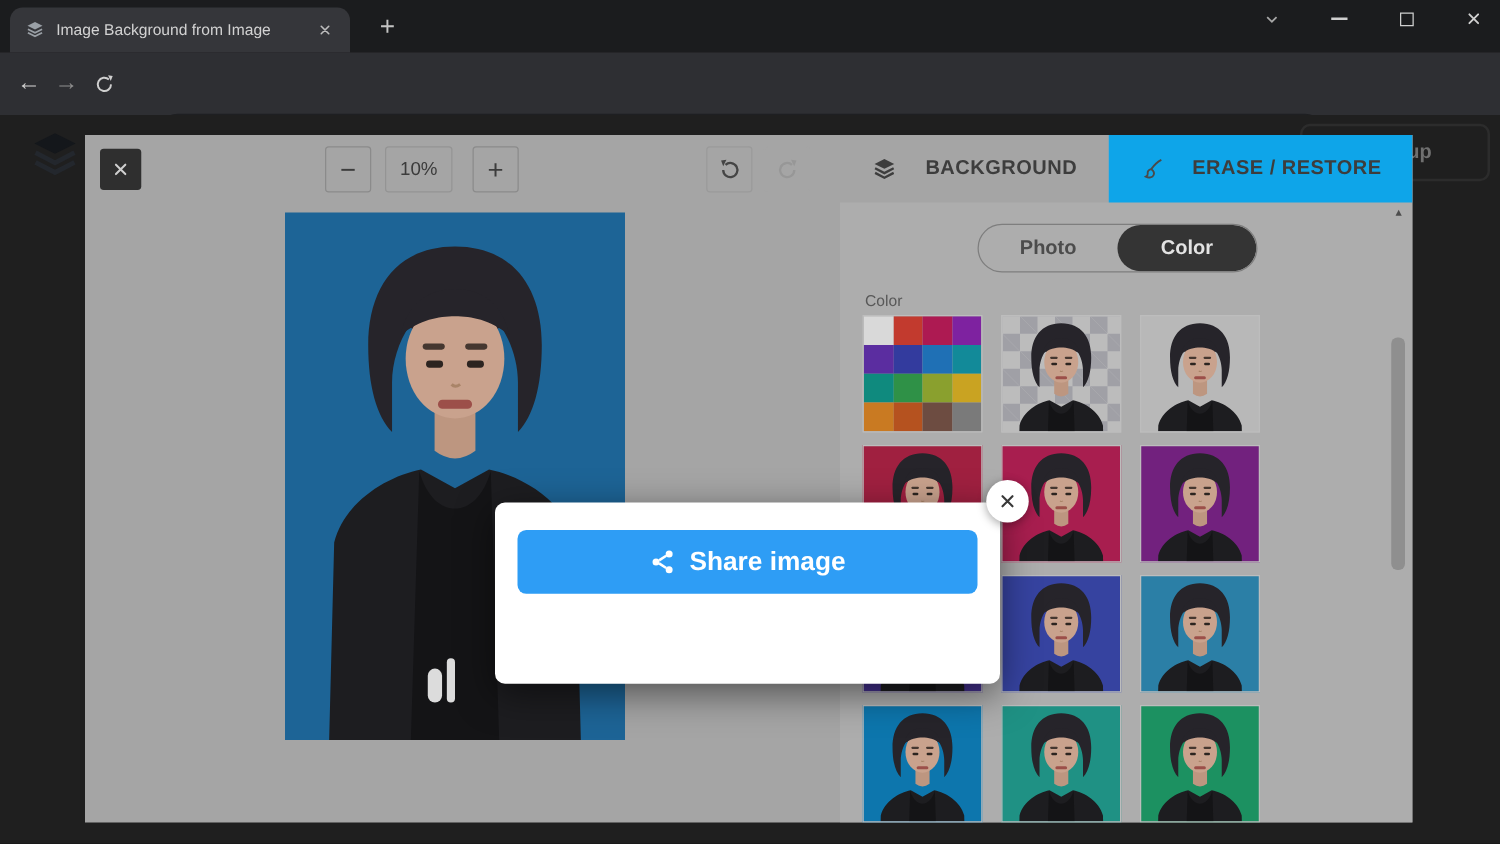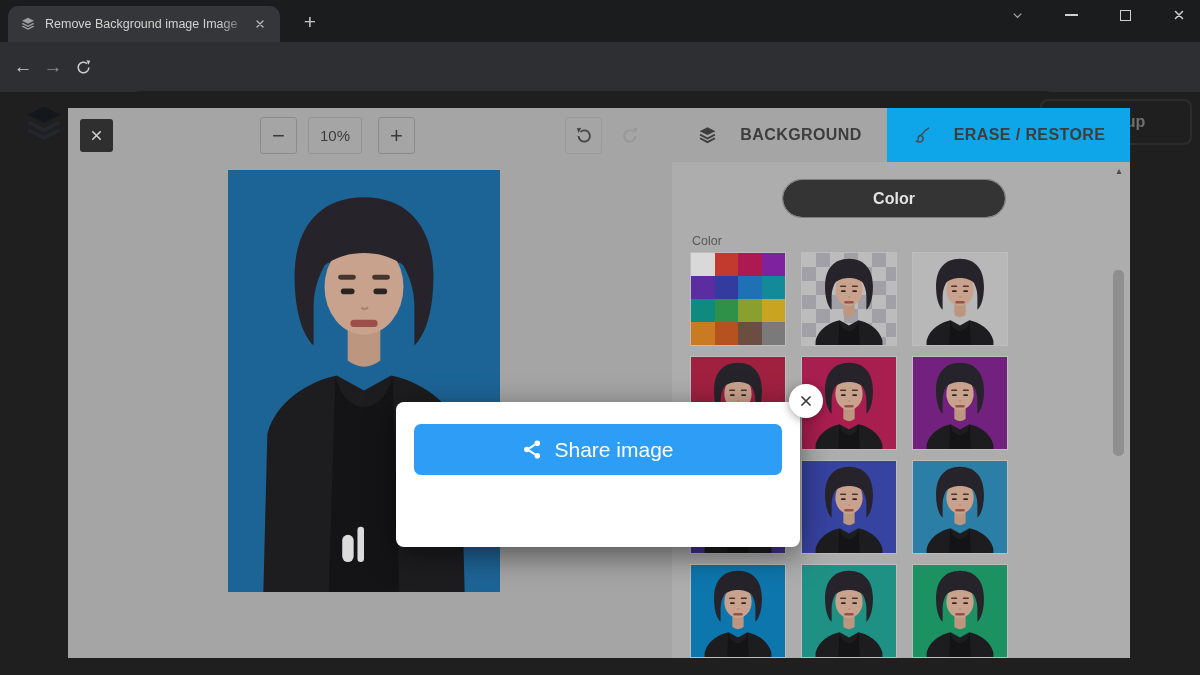--- a/index.html
+++ b/index.html
@@ -58,21 +58,21 @@
   .checker{background-color:#bcbcbc;background-image:
     linear-gradient(45deg,#a0a0a6 25%,transparent 25%,transparent 75%,#a0a0a6 75%),
     linear-gradient(45deg,#a0a0a6 25%,transparent 25%,transparent 75%,#a0a0a6 75%);
     background-size:28px 28px;background-position:0 0,14px 14px;}
   .sb-arrow{position:absolute;left:440px;top:55px;width:14px;height:14px;color:#4d4d4d;font-size:10px;}
   .sb-thumb{position:absolute;left:441px;top:162px;width:11px;height:186px;border-radius:5px;background:#8f8f8f;cursor:pointer;}
 
   
   .popup{position:absolute;left:396px;top:310px;width:404px;height:145px;background:#fff;border-radius:8px;box-shadow:0 8px 30px rgba(0,0,0,.5);z-index:10;}
   .pop-close{position:absolute;left:393px;top:-18px;width:34px;height:34px;border-radius:50%;background:#fff;box-shadow:0 2px 8px rgba(0,0,0,.35);color:#3a3a3a;}
-  .share-btn{position:absolute;left:18px;top:22px;width:368px;height:51px;border:none;border-radius:7px;background:#2e9df5;color:#fff;font-size:21px;font-weight:400;display:flex;align-items:center;justify-content:center;gap:11px;}
+  .share-btn{position:absolute;left:18px;top:22px;width:368px;height:51px;border:none;border-radius:7px;background:#2e9df5;color:#fff;font-size:21px;font-weight:700;display:flex;align-items:center;justify-content:center;gap:11px;}
   .dlimg-wrap{position:absolute;left:13px;top:80px;width:378px;height:51px;border:4px solid #dd2c1e;}
   .dlimg-btn{width:100%;height:100%;background:#fff;border:none;display:flex;align-items:center;justify-content:center;gap:9px;color:#2d86d3;font-size:17px;font-weight:700;}
 </style>
 </head>
 <body>
 
 <svg width="0" height="0" style="position:absolute">
   <defs>
     <g id="layers-ic">
       <polygon points="12,2.5 21,7 12,11.5 3,7"></polygon>
@@ -103,21 +103,21 @@
   </defs>
 </svg>
 
 <div class="screen">
 
   <div class="tabstrip">
     <div class="tab">
       <svg width="16" height="16" viewBox="0 0 24 24" style="color:#9aa0a6;fill:#9aa0a6">
           <use href="#layers-ic"></use>
         </svg>
-      <span class="tab-title">Remove Background image Image</span>
+      <span class="tab-title">Image Background from Image</span>
       <span class="iconbtn" style="width:20px;height:20px;color:#bdbdbd">
         <svg width="12" height="12" viewBox="0 0 24 24">
             <use href="#x-ic"></use>
           </svg>
         </span>
     </div>
     <button class="iconbtn newtab">+</button>
     <span class="iconbtn winctl" style="left:1002px">
       <svg width="15" height="15" viewBox="0 0 24 24" fill="none" stroke="#a7a7a7" stroke-width="2.2">
           <polyline points="6,9 12,15 18,9"></polyline>
@@ -220,20 +220,21 @@
         </button>
         <button class="ptab er">
           <svg width="20" height="20" viewBox="0 0 24 24" fill="none" stroke="#4a4a4a" stroke-width="1.8">
             <path d="M20.5 3.5 C17 5.2 12.8 9.6 10.8 12.4"></path>
             <path d="M10.8 12.4 c-2.3 .5 -3.7 2.2 -3.4 4.5 c.15 1.2 -.4 2 -1.8 2.7 c2.9 1.6 6.5 .8 7.5 -1.6 c.8 -1.9 .1 -4 -2.3 -5.6 z"></path>
             </svg>
           <span>ERASE / RESTORE</span>
         </button>
 
         <div class="toggle">
+          <button>Photo</button>
           <button class="sel">Color</button>
         </div>
 
         <div class="sec-label">Color</div>
 
         <div class="grid">
             <div class="swatch palette">
               <div style="background: rgb(217, 217, 217);"></div>
               <div style="background: rgb(194, 58, 46);"></div>
               <div style="background: rgb(173, 26, 82);"></div>

